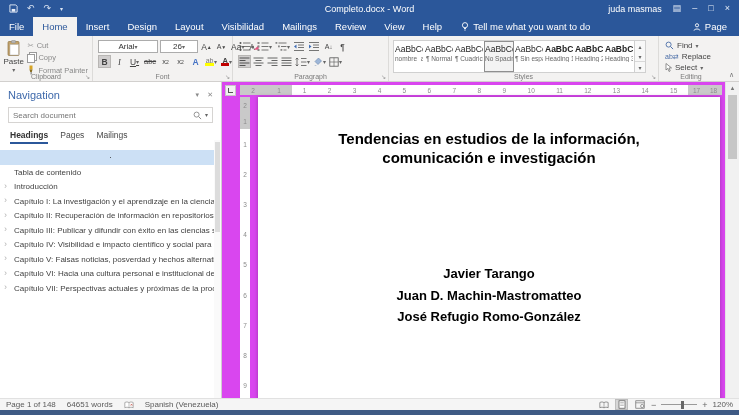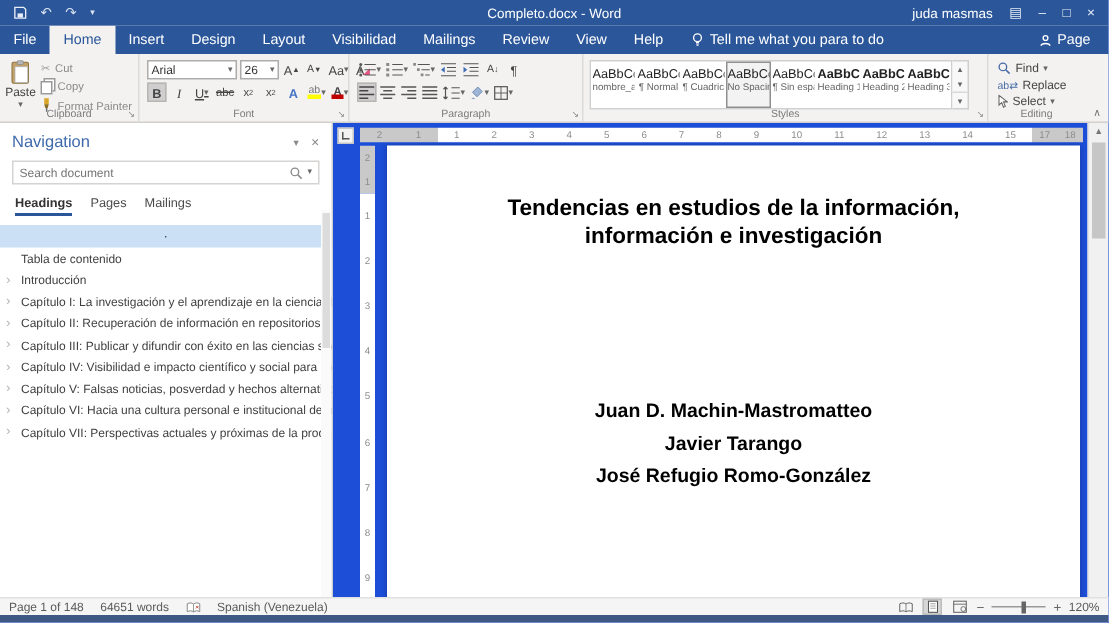--- a/index.html
+++ b/index.html
@@ -33,21 +33,21 @@
 
   
   .paste-big{width:30px;display:flex;flex-direction:column;align-items:center;justify-content:flex-start;gap:1px;font-size:8px;color:#444;padding-top:2px}
   .clip-col{display:flex;flex-direction:column;gap:2px;font-size:7.5px;color:#8a8a8a;padding:3px 2px 0 2px}
   .clip-row{display:flex;align-items:center;gap:3px;white-space:nowrap}
   .copy-ic{width:8px;height:9px;border:1px solid #9a9a9a;background:#fff;box-shadow:2px -2px 0 -1px #fff,2px -2px 0 0 #9a9a9a;margin-top:2px}
 
   
   .fg{display:flex;flex-direction:column;gap:2px;padding:2px 3px}
   .fg-row{display:flex;align-items:center;gap:2px}
-  .combo{border:1px solid #acacac;background:#fff;display:flex;align-items:center;justify-content:space-between;padding:0 2px;height:13px;font-size:8px;color:#333}
+  .combo{border:1px solid #acacac;background:#fff;display:flex;align-items:center;justify-content:center;padding:0 18px;height:13px;font-size:8px;color:#333}
   .yellowbar{display:block;width:9px;height:3px;background:#ffff00;margin-top:-1px}
   .redbar{display:block;width:8px;height:3px;background:#c00000;margin-top:-1px}
   .stack{display:flex;flex-direction:column;align-items:center;line-height:1}
 
   
   .pg{display:flex;flex-direction:column;gap:2px;padding:2px 3px}
   .pg-row{display:flex;align-items:center;gap:1px}
   .pic{display:inline-block}
 
   
@@ -79,21 +79,21 @@
   .ntab{padding-bottom:2px;border-bottom:2px solid transparent}
   .ntab.active{font-weight:bold;border-bottom-color:#2b579a;color:#333}
   #nav-list{margin-top:6px;font-size:8px;color:#3f3f3f}
   .nitem{height:14.5px;display:flex;align-items:center;padding:0 6px 0 14px;position:relative;white-space:nowrap;overflow:hidden}
   .narrow{position:absolute;left:4px;color:#b3b3b3;font-size:9px;top:1px}
   .nitem.sel{background:#cce0f5;justify-content:center;padding-left:6px;height:15px;color:#333}
   .navscroll{position:absolute;right:0;top:58px;bottom:0;width:7px;background:#fafafa}
   .navscroll .thumb{margin:2px 1px;height:90px;background:#dcdcdc}
 
   
-  .docarea{flex:1;position:relative;background:#1d4ed8;overflow:hidden}
+  .docarea{flex:1;position:relative;background:#d946ef;overflow:hidden}
   .tabsel{position:absolute;left:3px;top:3px;width:11px;height:11px;background:#f2f2f2;border:1px solid #c6c6c6;display:flex;align-items:center;justify-content:center}
   .tabsel span{width:5px;height:5px;border-left:1.5px solid #555;border-bottom:1.5px solid #555;display:block}
   .hruler{position:absolute;left:18px;top:3px;height:10px;width:482px;display:flex;font-size:6.5px;color:#8c8c8c;overflow:hidden}
   .rseg{display:flex;align-items:center;justify-content:space-around}
   #hr-left{width:52px;background:#c9c9c9}
   #hr-main{flex:1;background:#fff}
   #hr-right{width:34px;background:#c9c9c9}
   .vruler{position:absolute;left:18px;top:15px;width:10px;bottom:0;font-size:6.5px;color:#8c8c8c;overflow:hidden}
   #vr-top{height:32px;background:#c9c9c9;display:flex;flex-direction:column;justify-content:space-around;align-items:center}
   #vr-main{height:272px;background:#fff;display:flex;flex-direction:column;justify-content:space-around;align-items:center}
@@ -155,21 +155,21 @@
       <div class="rtab">View</div>
       <div class="rtab">Help</div>
     </div>
   <div class="tellme">
     <span>
         <svg width="8" height="9" viewBox="0 0 8 9">
           <circle cx="4" cy="3.2" r="2.6" fill="none" stroke="#fff" stroke-width=".9"></circle>
           <path d="M3 6.5h2M3.3 8h1.4" stroke="#fff" stroke-width=".9"></path>
         </svg>
       </span>
-    <span>Tell me what you para to do</span>
+    <span>Tell me what you want to do</span>
   </div>
   <div class="share">
     <span>
         <svg width="8" height="8" viewBox="0 0 8 8">
           <circle cx="4" cy="2.3" r="1.6" fill="none" stroke="#fff" stroke-width=".9"></circle>
           <path d="M1 7.5c.4-2 5.6-2 6 0" fill="none" stroke="#fff" stroke-width=".9"></path>
         </svg>
       </span>
     <span>Page</span>
   </div>
@@ -546,25 +546,25 @@
           <span class="rnum">6</span>
           <span class="rnum">7</span>
           <span class="rnum">8</span>
           <span class="rnum">9</span>
         </div>
     </div>
 
     <div class="page">
       <div class="doc-title">
         <div>Tendencias en estudios de la información,</div>
-        <div>información e investigación</div>
+        <div>comunicación e investigación</div>
       </div>
       <div id="authors">
+          <div>Javier Tarango</div>
           <div>Juan D. Machin-Mastromatteo</div>
-          <div>Javier Tarango</div>
           <div>José Refugio Romo-González</div>
         </div>
     </div>
 
     <div class="docscroll">
       <div class="up">▲</div>
       <div class="thumb"></div>
     </div>
   </div>
 </div>

